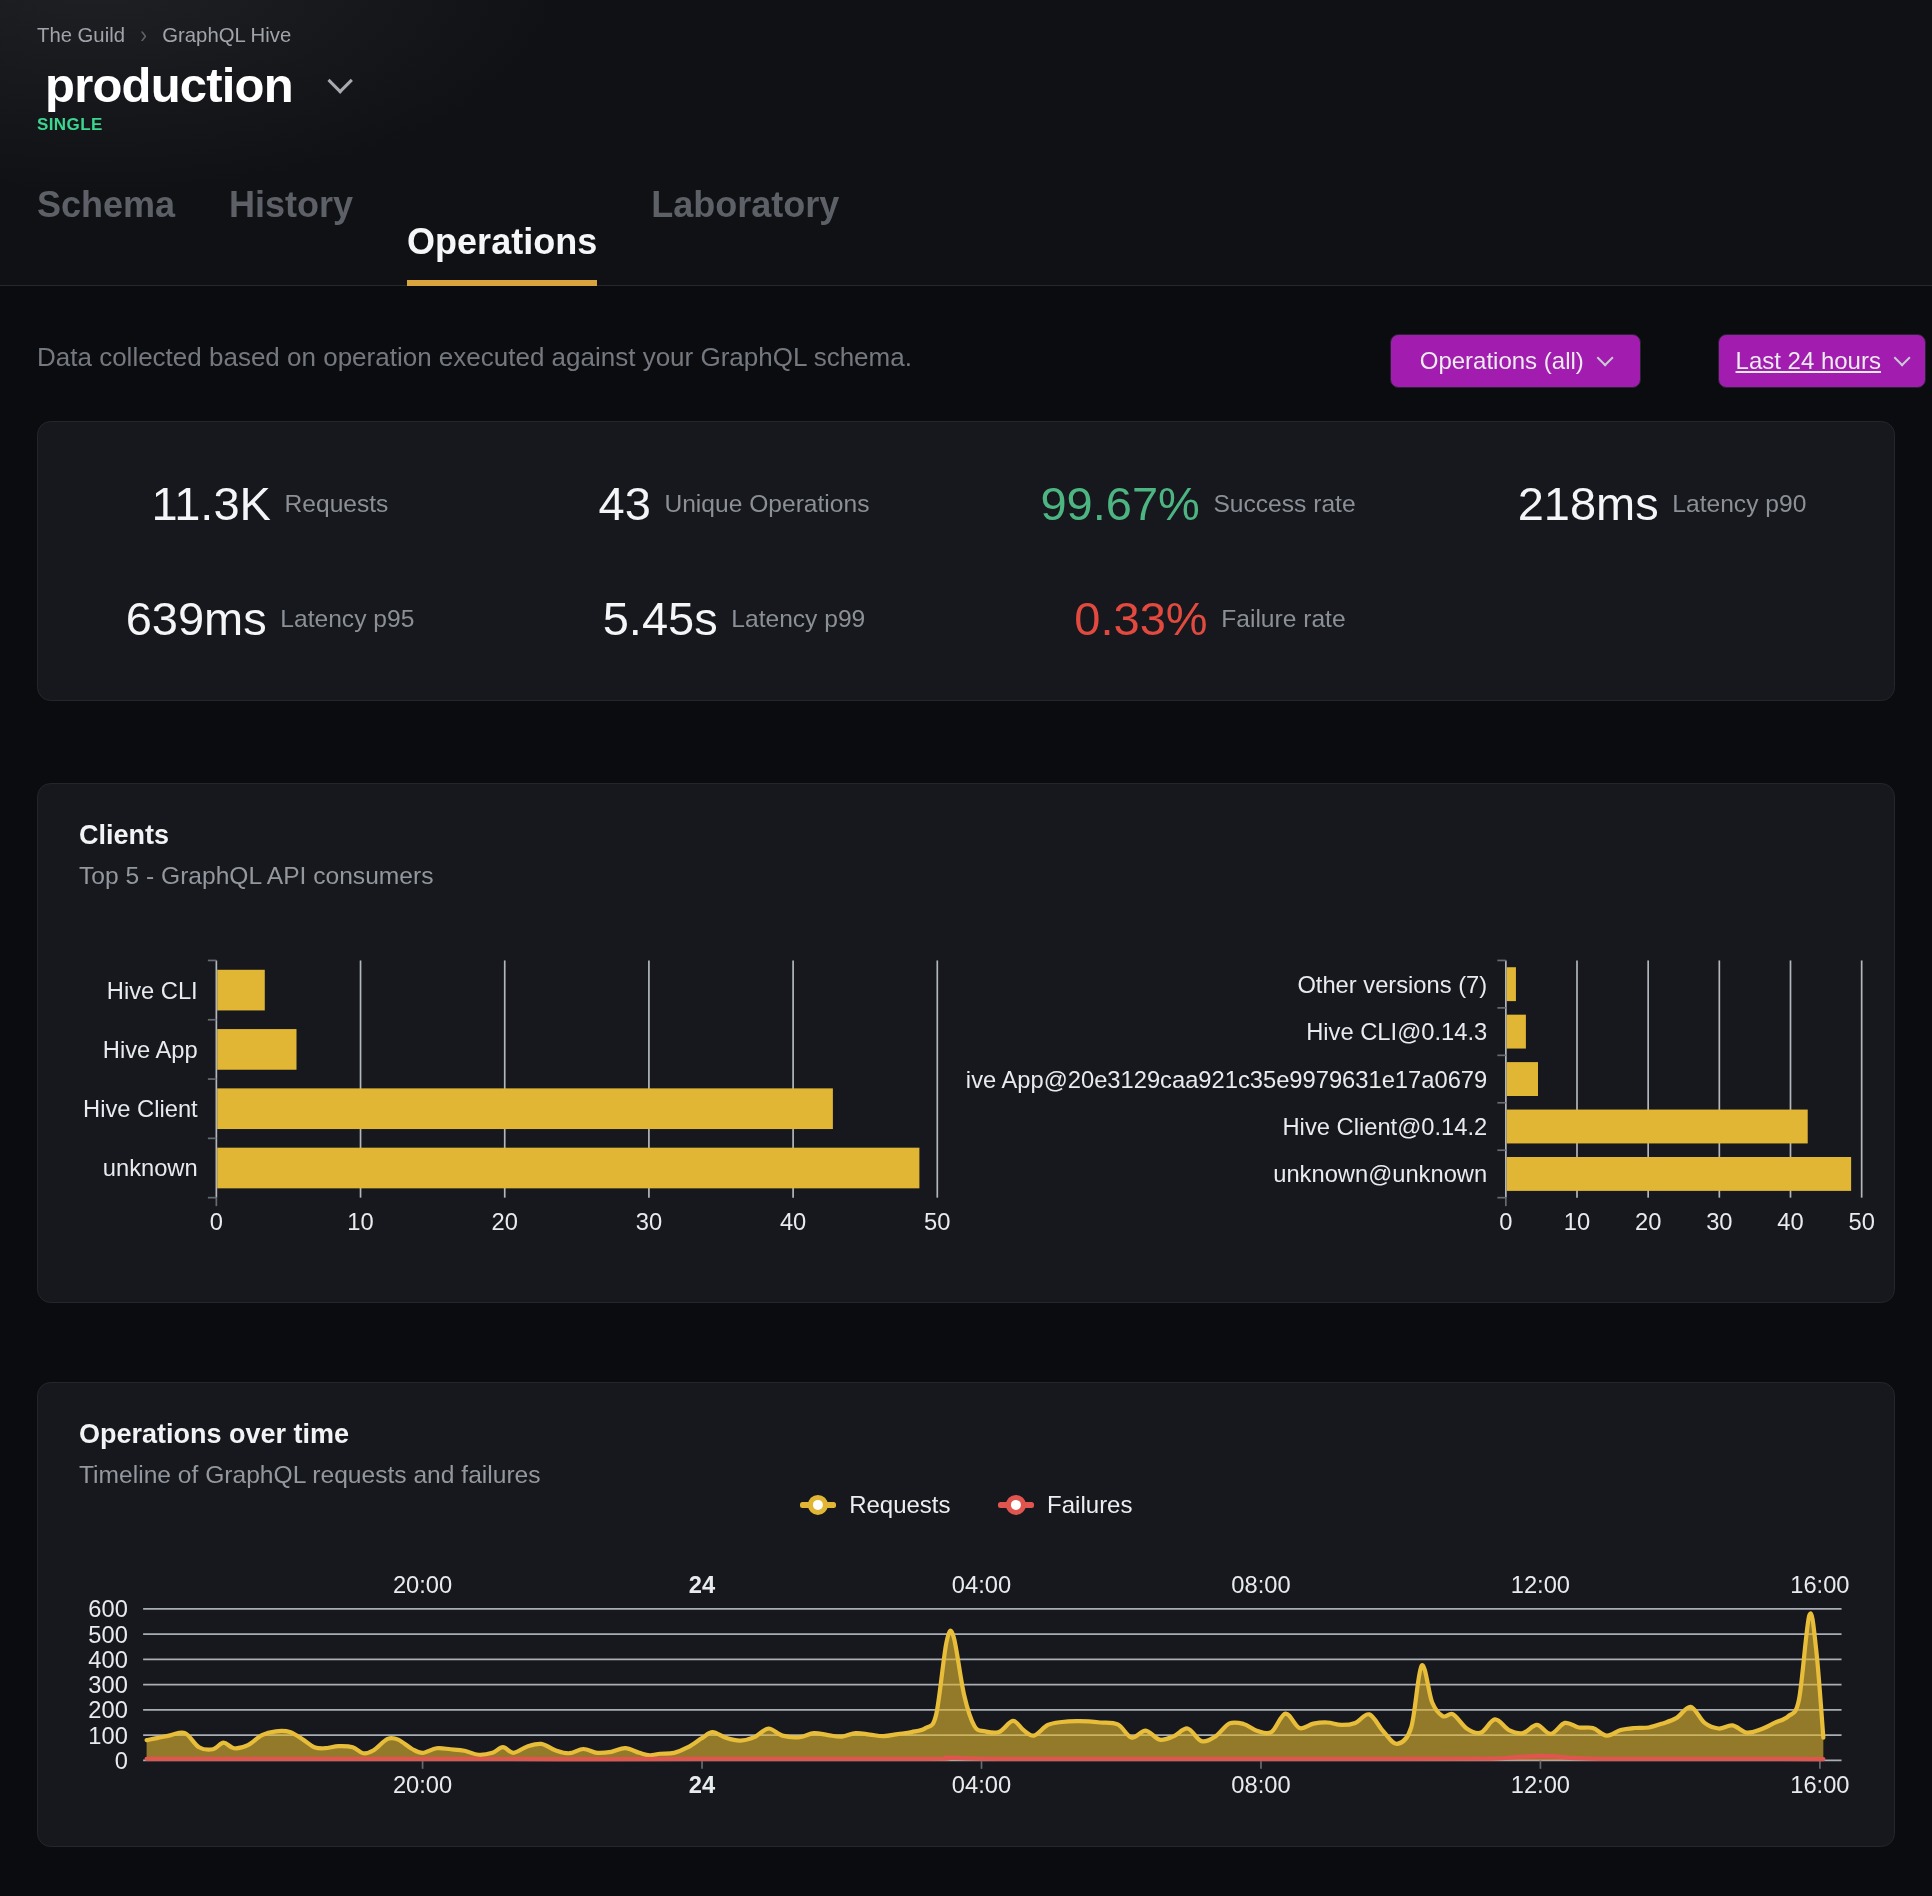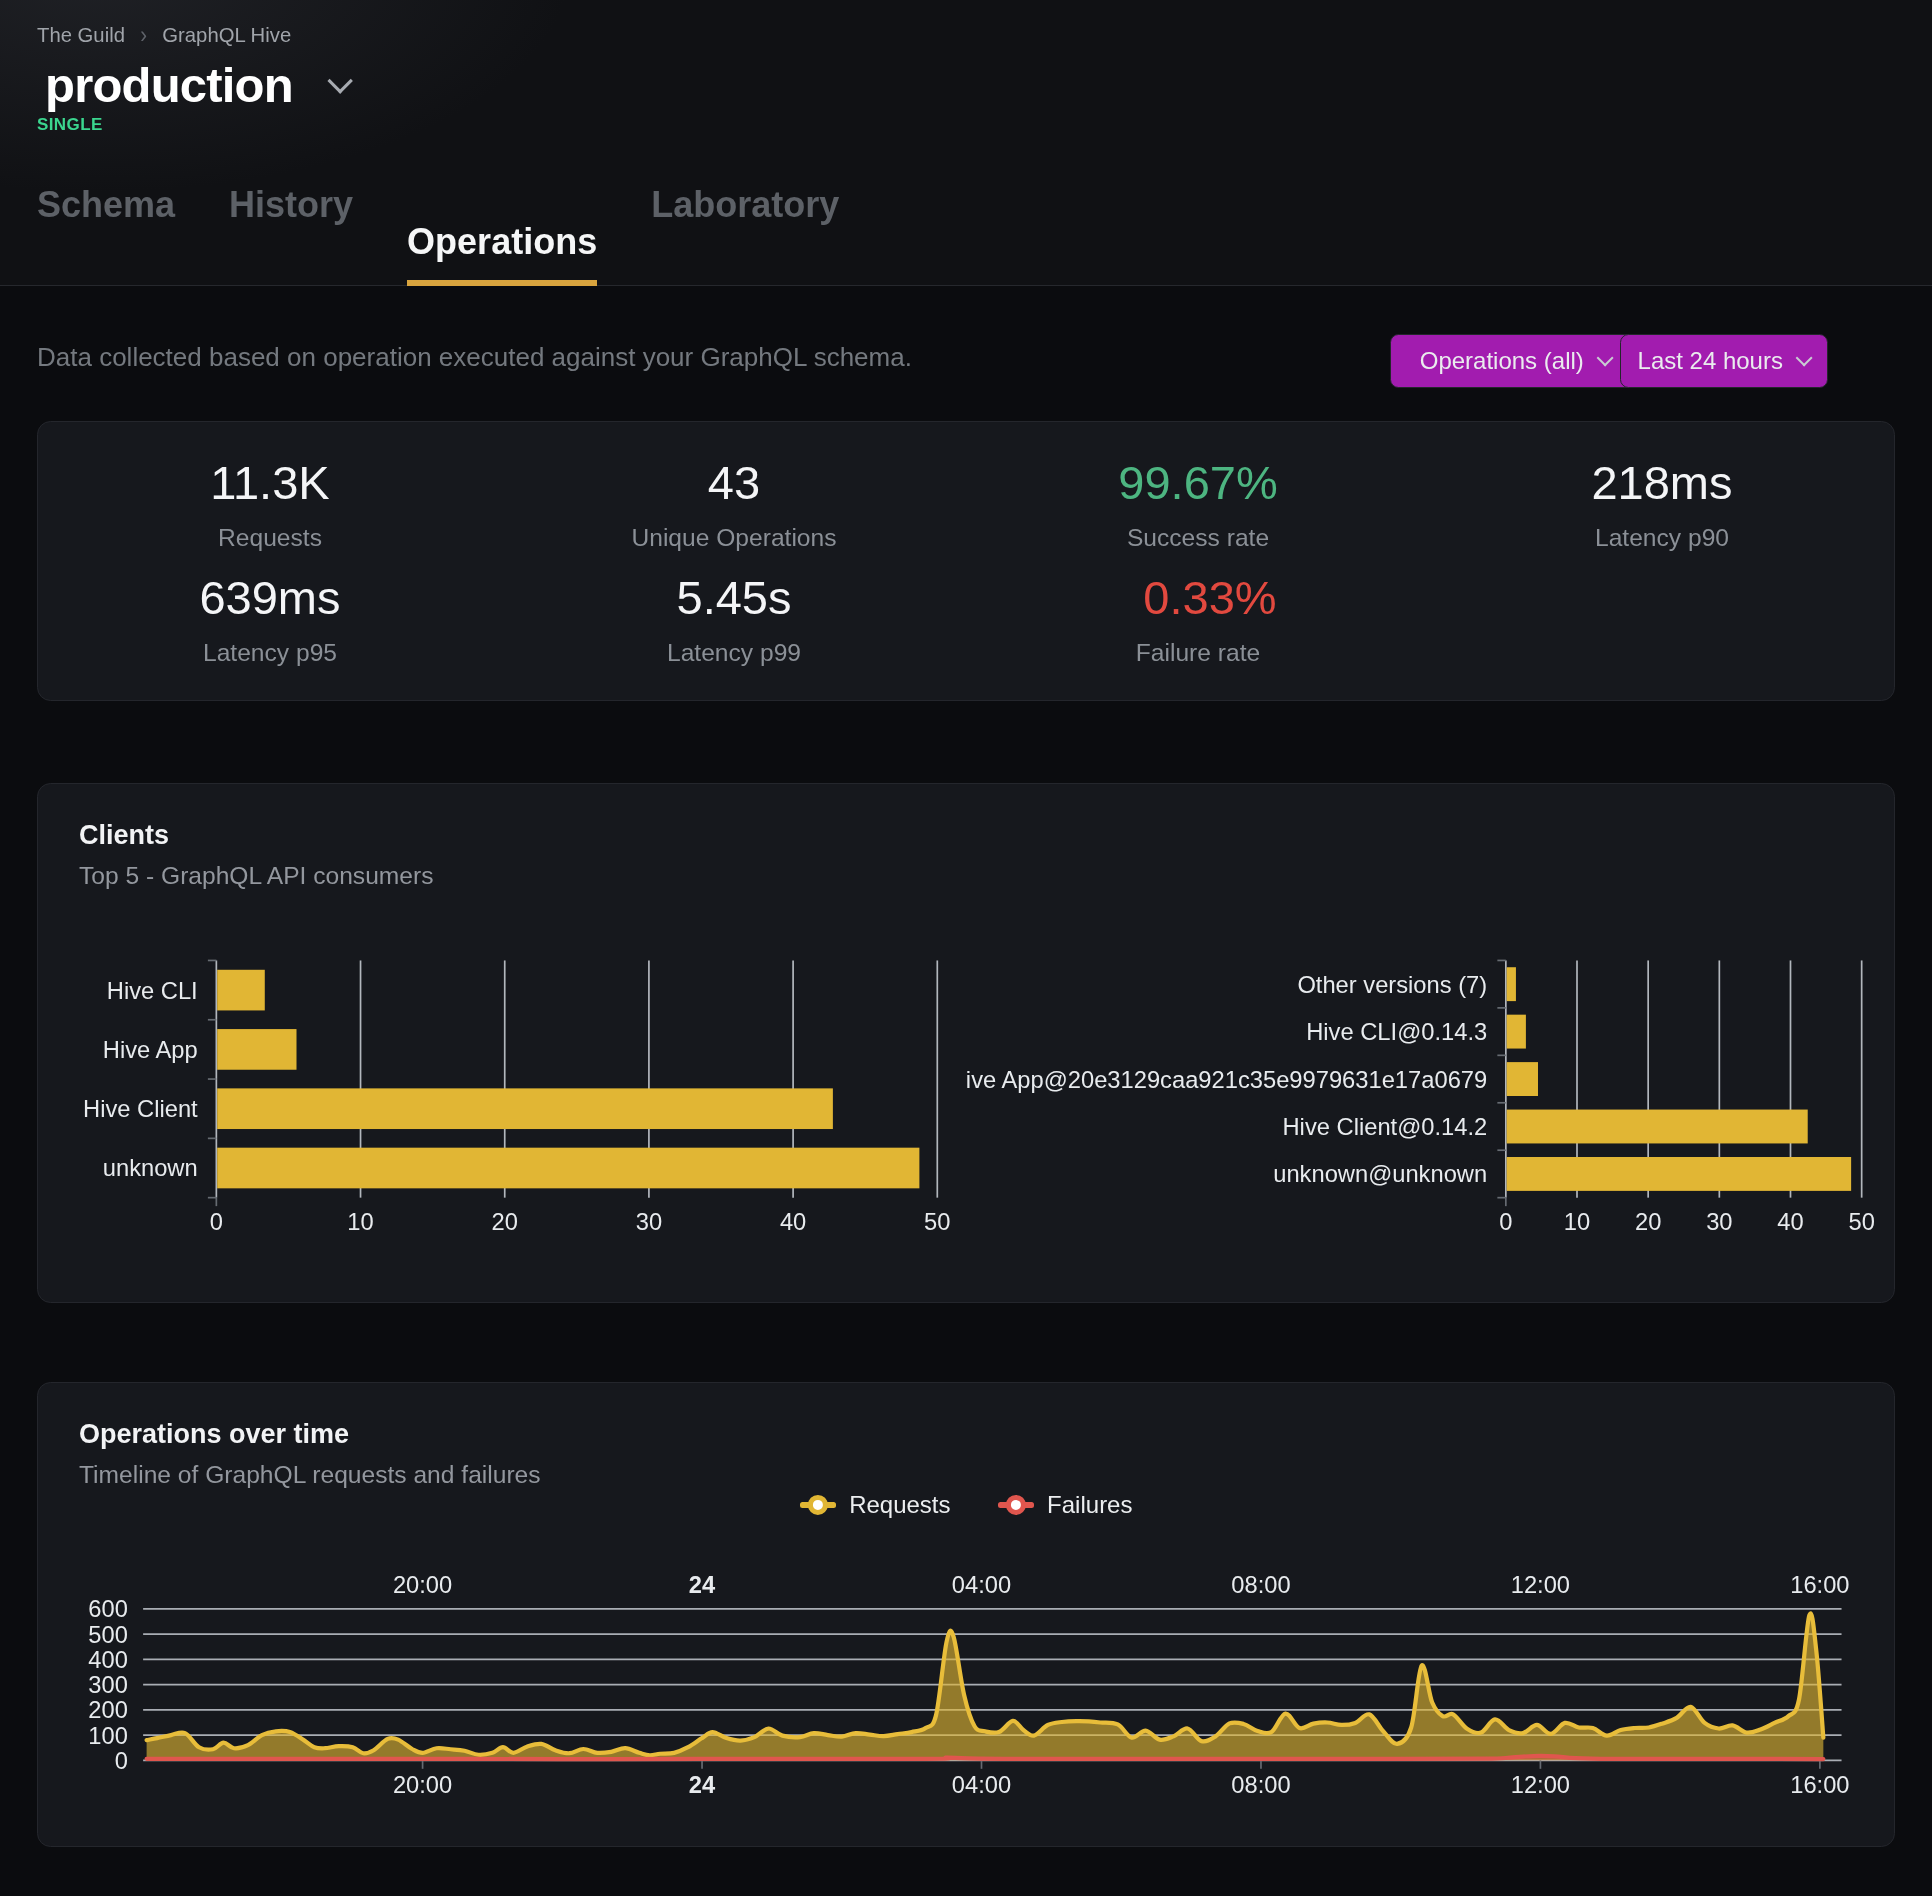--- a/index.html
+++ b/index.html
@@ -24,29 +24,29 @@
   .tabs{position:absolute;left:37px;bottom:-0.8px;display:flex;gap:54px;}
   .tab{font-size:36px;font-weight:700;color:#5d6167;padding-bottom:17px;border-bottom:6.8px solid transparent;cursor:pointer;}
   .tab.active{color:#f5f6f7;border-bottom-color:#d9a43e;margin-top:37px;}
   
   .description{position:absolute;left:37px;top:342px;font-size:26px;color:#74797f;}
   .dropdown{
     position:absolute;top:334px;height:54px;background:#a21caf;border:0.8px solid #23262b;border-radius:8.5px;
     display:flex;align-items:center;justify-content:center;gap:15.3px;font-size:24px;color:#eaecee;cursor:pointer;box-sizing:border-box;
   }
   #ops-filter{left:1390px;width:251px;}
-  #period-filter{left:1620px;width:208px;}
+  #period-filter{left:1718px;width:208px;text-decoration:underline;}
   .dd-chevron{width:10.2px;height:10.2px;border-right:2.5px solid #c9cdd2;border-bottom:2.5px solid #c9cdd2;transform:rotate(45deg);margin-top:-6px;}
   
   .stats-card{
     position:absolute;left:37px;top:421px;width:1858px;height:280px;box-sizing:border-box;
     background:#16181d;border:0.8px solid #24262c;border-radius:13.6px;
     display:grid;grid-template-columns:repeat(4,1fr);grid-template-rows:1fr 1fr;padding:24px 0;
   }
-  .stat{display:flex;flex-direction:column;align-items:center;justify-content:center;gap:13.6px;}
+  .stat{display:flex;flex-direction:row;align-items:center;justify-content:center;gap:13.6px;}
   .stat-value{font-size:47px;color:#f4f5f7;}
   .stat-value.green{color:#4db581;}
   .stat-value.red{color:#e2493f;margin-left:24px;}
   .stat-label{font-size:24.6px;color:#8b9097;}
   .card{
     position:absolute;left:37px;width:1858px;box-sizing:border-box;
     background:#16181d;border:0.8px solid #24262c;border-radius:13.6px;
   }
   #clients-card{top:783px;height:520px;}
   #ops-card{top:1382px;height:465px;}

